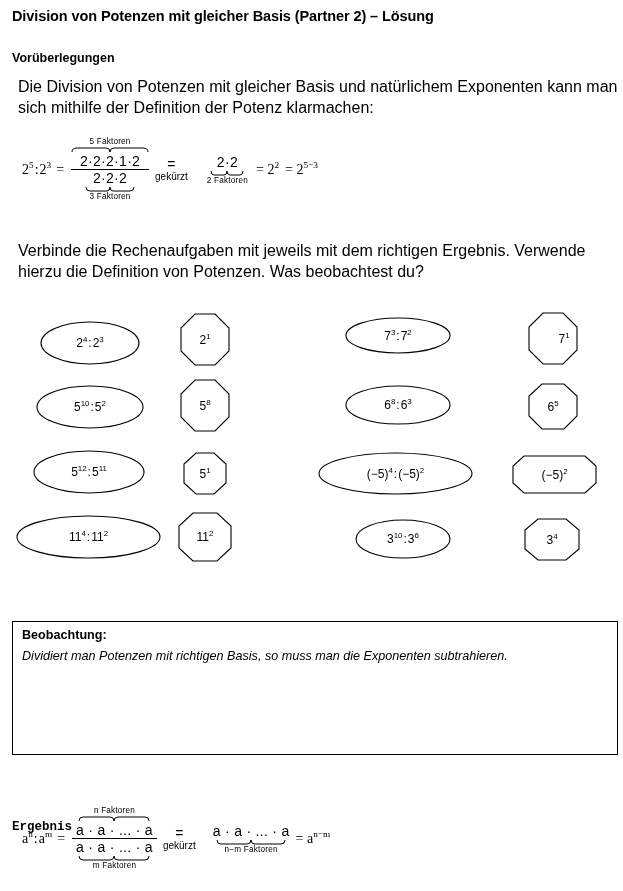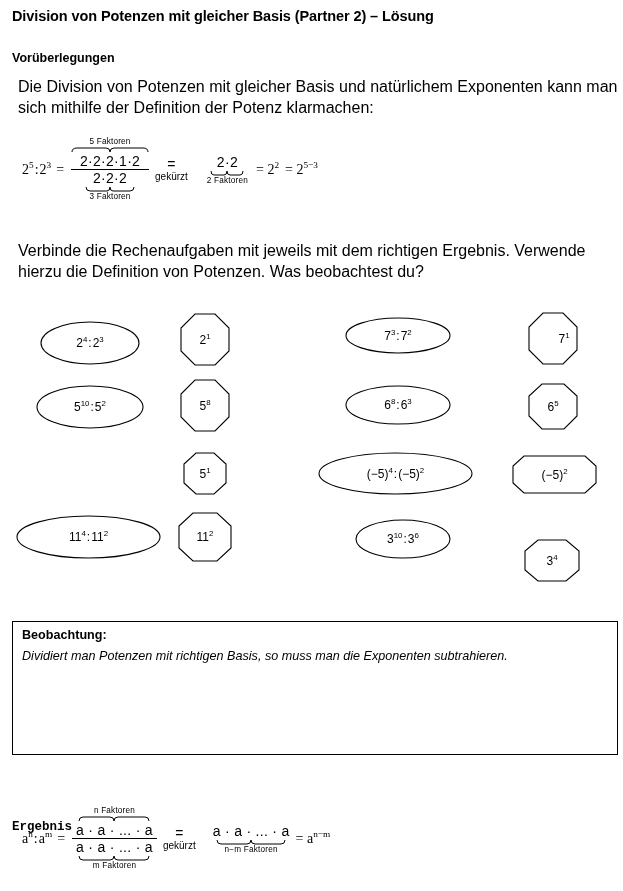--- a/index.html
+++ b/index.html
@@ -197,20 +197,26 @@
         <ellipse cx="50" cy="22" rx="49" ry="21" fill="none" stroke="#000" stroke-width="1.1"></ellipse>
       </svg>
     <span class="lbl"><span>2</span><sup>4</sup><span class="colon">:</span><span>2</span><sup>3</sup></span>
   </div>
   <div class="shape" style="left:36px; top:385px; width:108px; height:44px;">
     <svg width="108" height="44">
         <ellipse cx="54" cy="22" rx="53" ry="21" fill="none" stroke="#000" stroke-width="1.1"></ellipse>
       </svg>
     <span class="lbl"><span>5</span><sup>10</sup><span class="colon">:</span><span>5</span><sup>2</sup></span>
   </div>
+  <div class="shape" style="left:33px; top:450px; width:112px; height:44px;">
+    <svg width="112" height="44">
+        <ellipse cx="56" cy="22" rx="55" ry="21" fill="none" stroke="#000" stroke-width="1.1"></ellipse>
+      </svg>
+    <span class="lbl"><span>5</span><sup>12</sup><span class="colon">:</span><span>5</span><sup>11</sup></span>
+  </div>
   <div class="shape" style="left:16px; top:515px; width:145px; height:44px;">
     <svg width="145" height="44">
         <ellipse cx="72.5" cy="22" rx="71.5" ry="21" fill="none" stroke="#000" stroke-width="1.1"></ellipse>
       </svg>
     <span class="lbl"><span>11</span><sup>4</sup><span class="colon">:</span><span>11</span><sup>2</sup></span>
   </div>
 
   <div class="shape" style="left:180px; top:313px; width:50px; height:53px;">
     <svg width="50" height="53">
         <polygon points="15,1 35,1 49,15 49,38 35,52 15,52 1,38 1,15" fill="none" stroke="#000" stroke-width="1.1"></polygon>
@@ -272,21 +278,21 @@
         <polygon points="14,1 36,1 49,13 49,33 36,46 14,46 1,33 1,13" fill="none" stroke="#000" stroke-width="1.1"></polygon>
       </svg>
     <span class="lbl"><span>6</span><sup>5</sup></span>
   </div>
   <div class="shape" style="left:512px; top:455px; width:85px; height:39px;">
     <svg width="85" height="39">
         <polygon points="12,1 73,1 84,11 84,28 73,38 12,38 1,28 1,11" fill="none" stroke="#000" stroke-width="1.1"></polygon>
       </svg>
     <span class="lbl"><span>(−5)</span><sup>2</sup></span>
   </div>
-  <div class="shape" style="left:524px; top:518px; width:56px; height:43px;margin-top:21px;">
+  <div class="shape" style="left:524px; top:518px; width:56px; height:43px;">
     <svg width="56" height="43">
         <polygon points="14,1 42,1 55,12 55,31 42,42 14,42 1,31 1,12" fill="none" stroke="#000" stroke-width="1.1"></polygon>
       </svg>
     <span class="lbl"><span>3</span><sup>4</sup></span>
   </div>
 
   <div class="obs-box">
     <div class="obs-title">Beobachtung:</div>
     <div class="obs-text">Dividiert man Potenzen mit richtigen Basis, so muss man die Exponenten subtrahieren.</div>
   </div>

